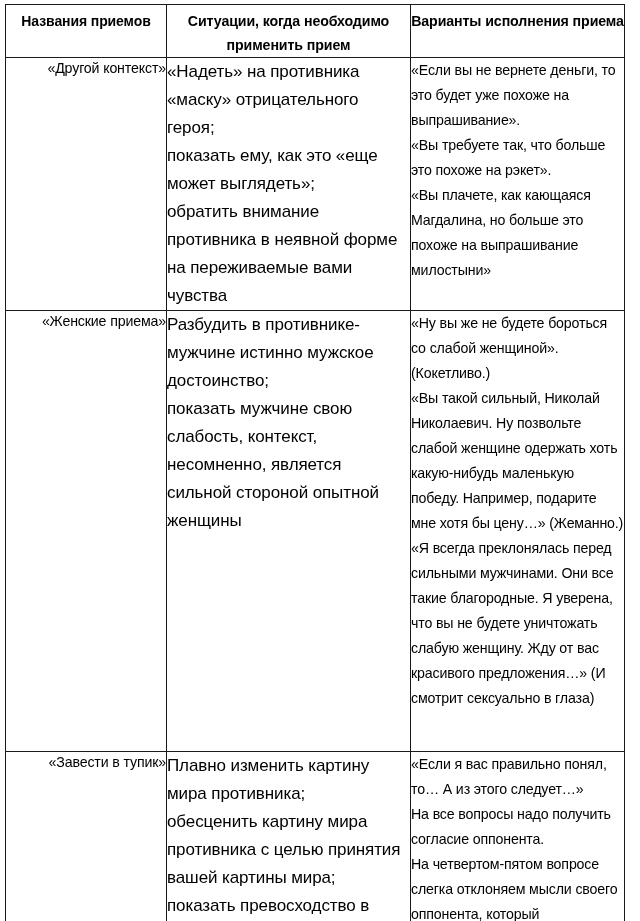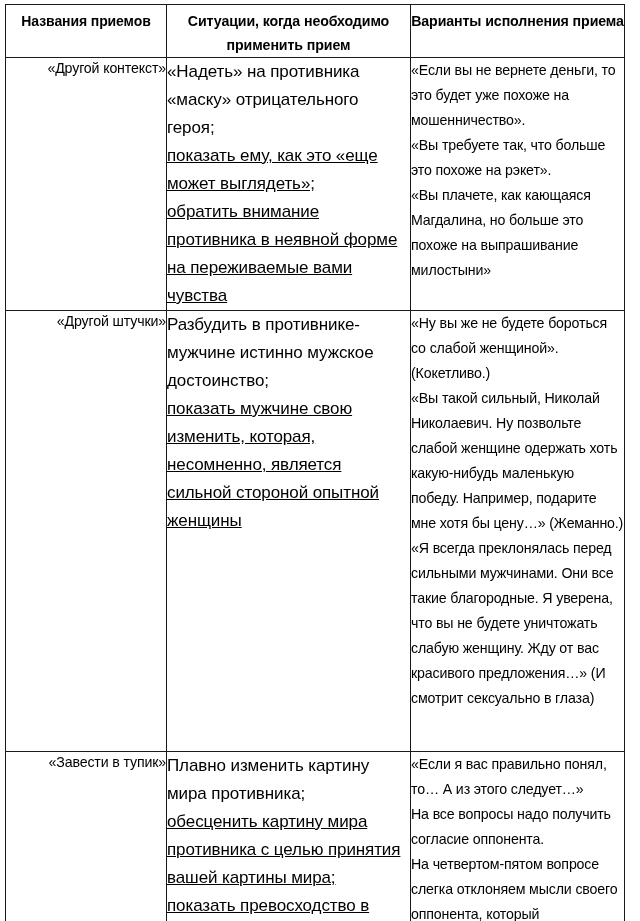--- a/index.html
+++ b/index.html
@@ -71,21 +71,21 @@
     white-space: nowrap;
     text-align: right;
   }
 
   .c2-txt {
     font-size: 17px;
     line-height: 28px;
     letter-spacing: -0.1px;
   }
   .c2-txt p { margin: 0; }
-  .c2-txt p + p { margin-top: 0px; text-decoration: underline; }
+  .c2-txt p + p { margin-top: 0px; }
 
   .c3-txt {
     font-size: 14.2px;
     line-height: 25px;
     letter-spacing: -0.15px;
   }
   .c3-txt p { margin: 0; }
 
   .row1 td { height: 213px; }
   .row2 td { height: 440px; }
@@ -127,35 +127,35 @@
         </td>
         <td class="cellpad-2">
           <div class="c2-txt">
             <p>«Надеть» на противника «маску» отрицательного героя;</p>
             <p>показать ему, как это «еще может выглядеть»;</p>
             <p>обратить внимание противника в неявной форме на переживаемые вами чувства</p>
           </div>
         </td>
         <td class="cellpad-3">
           <div class="c3-txt">
-            <p>«Если вы не вернете деньги, то это будет уже похоже на мошенничество».</p>
+            <p>«Если вы не вернете деньги, то это будет уже похоже на выпрашивание».</p>
             <p>«Вы требуете так, что больше это похоже на рэкет».</p>
             <p>«Вы плачете, как кающаяся Магдалина, но больше это похоже на выпрашивание милостыни»</p>
           </div>
         </td>
       </tr>
 
       <tr class="row2">
         <td class="cellpad-1">
-          <div class="c1-txt">«Другой штучки»</div>
+          <div class="c1-txt">«Женские приема»</div>
         </td>
         <td class="cellpad-2">
           <div class="c2-txt">
             <p>Разбудить в противнике-мужчине истинно мужское достоинство;</p>
-            <p>показать мужчине свою изменить, которая, несомненно, является сильной стороной опытной женщины</p>
+            <p>показать мужчине свою слабость, контекст, несомненно, является сильной стороной опытной женщины</p>
           </div>
         </td>
         <td class="cellpad-3">
           <div class="c3-txt">
             <p>«Ну вы же не будете бороться со слабой женщиной». (Кокетливо.)</p>
             <p>«Вы такой сильный, Николай Николаевич. Ну позвольте слабой женщине одержать хоть какую-нибудь маленькую победу. Например, подарите мне хотя бы цену…» (Жеманно.)</p>
             <p>«Я всегда преклонялась перед сильными мужчинами. Они все такие благородные. Я уверена, что вы не будете уничтожать слабую женщину. Жду от вас красивого предложения…» (И смотрит сексуально в глаза)</p>
           </div>
         </td>
       </tr>

